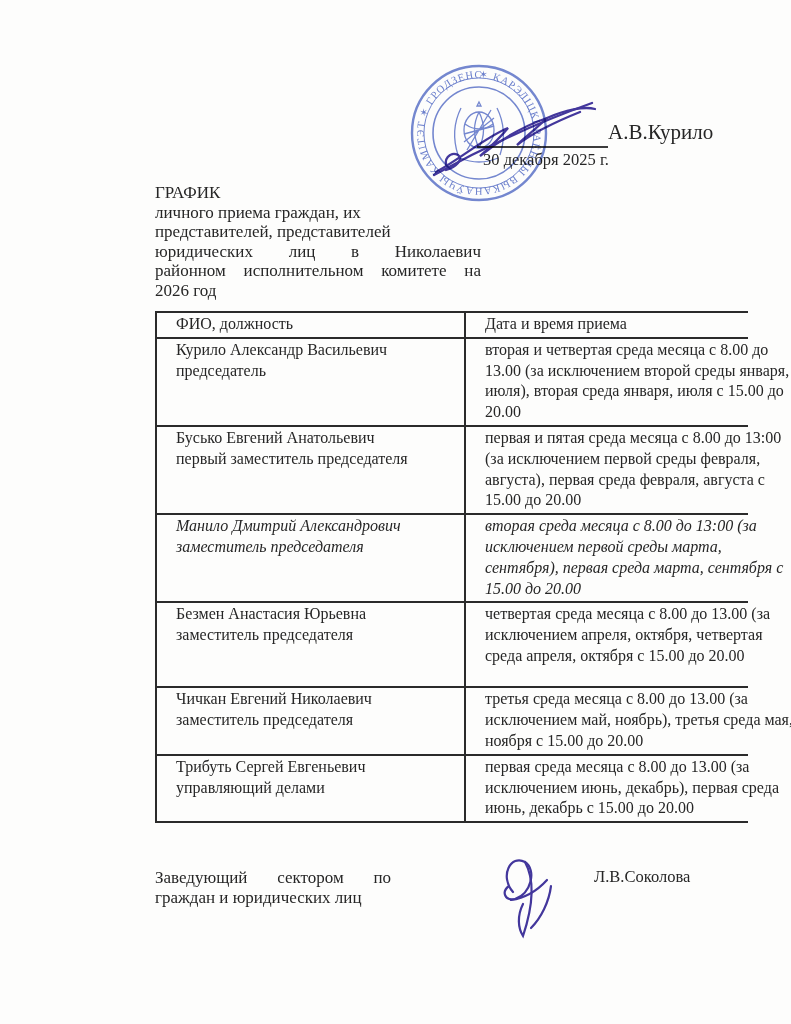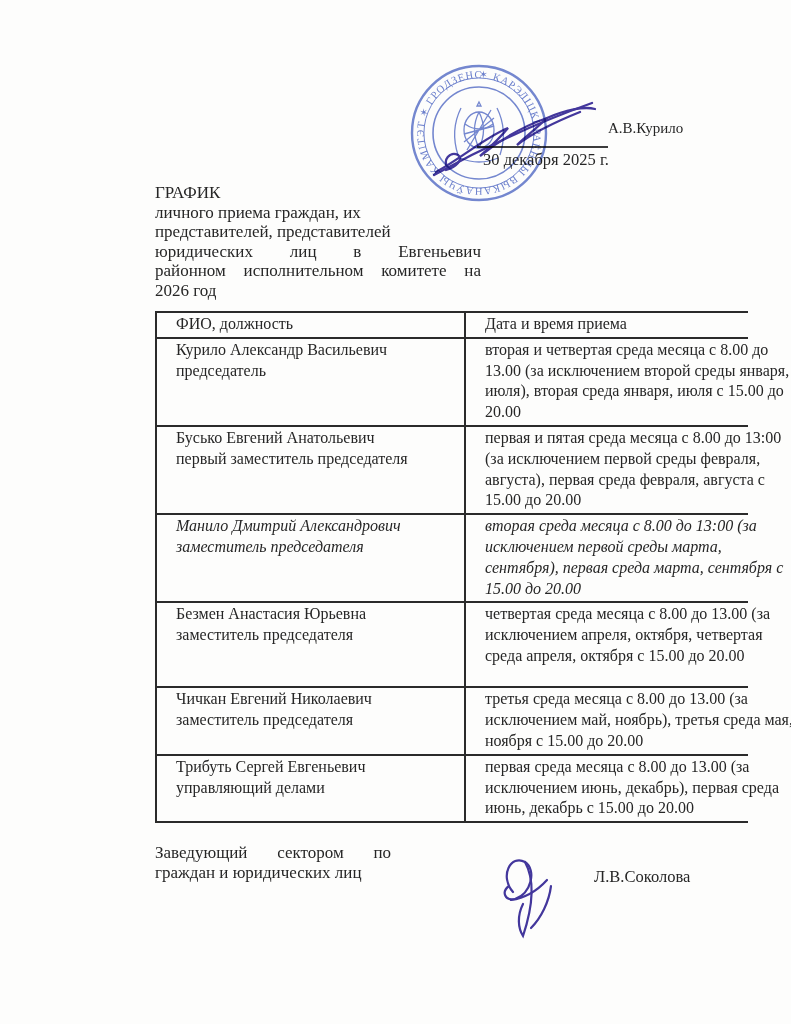--- a/index.html
+++ b/index.html
@@ -5,21 +5,21 @@
   html,body { margin:0; padding:0; background:#ffffff; }
   .page {
     position:relative; width:791px; height:1024px;
     background:#fdfdfc; overflow:hidden;
     font-family:"Liberation Serif", serif; color:#262626;
   }
   
   .approval { position:absolute; left:483px; top:34px; width:240px;
               font-size:17px; line-height:19.4px; }
   .approval div { white-space:nowrap; }
-  .signer-name { position:absolute; left:608px; top:120px; font-size:15px; }
+  .signer-name { position:absolute; left:608px; top:120px; font-size:21px; }
   .sign-rule { position:absolute; left:477px; top:146px; width:131px; height:2px; background:#3c3c3c; }
   .approval-date { position:absolute; left:483px; top:150px; font-size:16.5px; }
 
   
   .stamp { position:absolute; left:404px; top:58px; mix-blend-mode:multiply; opacity:.9; }
   .sig-top { position:absolute; left:428px; top:88px; mix-blend-mode:multiply; }
   .sig-bottom { position:absolute; left:483px; top:836px; mix-blend-mode:multiply; }
 
   
   .doc-title { position:absolute; left:155px; top:183px; width:326px;
@@ -41,21 +41,21 @@
   .schedule-table thead tr { height:23px; }
   .schedule-table tbody tr:nth-child(1){ height:84px; }
   .schedule-table tbody tr:nth-child(2){ height:84px; }
   .schedule-table tbody tr:nth-child(3){ height:86px;font-style:italic; }
   .schedule-table tbody tr:nth-child(4){ height:85px;font-family:Liberation Serif, serif; }
   .schedule-table tbody tr:nth-child(5){ height:65px; }
   .schedule-table tbody tr:nth-child(6){ height:64px; }
   .sched { width:308px; } 
 
   
-  .footer-pos { position:absolute; left:155px; top:843px; width:236px;
+  .footer-pos { position:absolute; left:155px; top:868px; width:236px;
                 font-size:17px; line-height:19.6px; }
   .footer-name { position:absolute; left:594px; top:867px; font-size:16.5px; }
 </style>
 </head>
 <body>
 
 <div class="page">
 
   <div class="signer-name">А.В.Курило</div>
   <div class="sign-rule"></div>
@@ -91,21 +91,21 @@
       <path d="M8,84 C34,70 56,50 80,40 C72,50 60,61 52,68 C72,52 96,38 119,30 C109,40 96,50 89,57 C106,44 132,32 152,24"></path>
       <path d="M6,87 C62,56 122,30 164,15"></path>
       <path d="M119,30 C137,22 156,18 167,21"></path>
     </g>
   </svg>
 
   <div class="doc-title">
     <div>ГРАФИК</div>
     <div>личного приема граждан, их</div>
     <div>представителей, представителей</div>
-    <div class="stretch">юридических лиц в Евгеньевич</div>
+    <div class="stretch">юридических лиц в Николаевич</div>
     <div class="stretch">районном исполнительном комитете на</div>
     <div>2026 год</div>
   </div>
 
   <table class="schedule-table">
     <thead>
       <tr>
         <th>ФИО, должность</th>
         <th>Дата и время приема</th>
       </tr>

